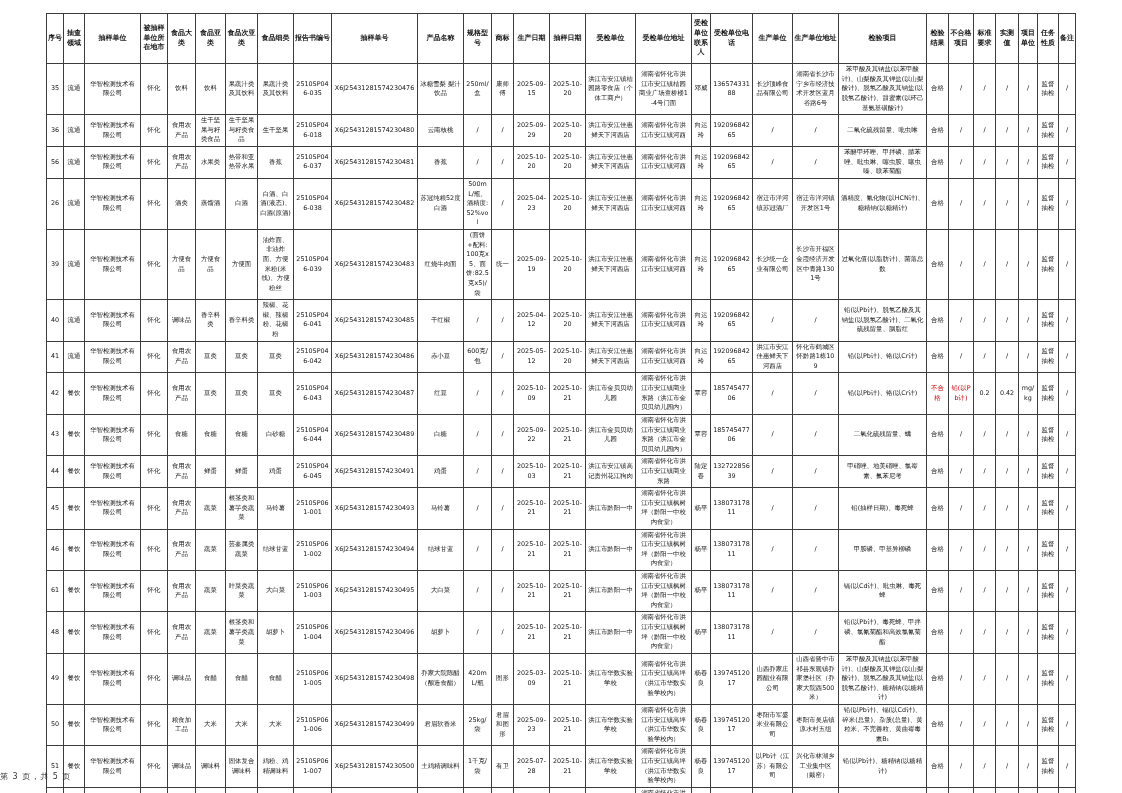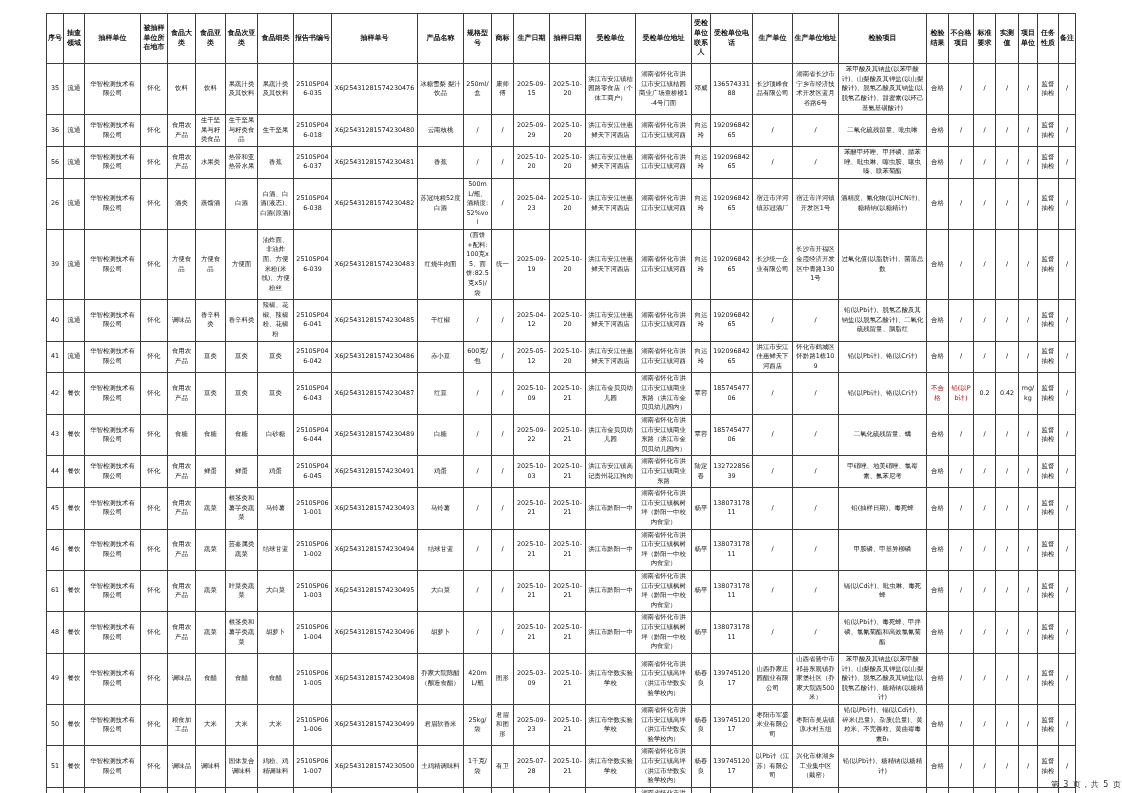--- a/index.html
+++ b/index.html
@@ -18,22 +18,22 @@
     font-size:6.4px;line-height:1.5;
     text-align:center;vertical-align:middle;
     padding:1px 2px;word-break:break-all;overflow:hidden;
   }
   table.report th{
     font-size:7px;font-weight:bold;padding:5px 1px;line-height:1.4;
     background:#ffffff;
   }
   td.fail{color:#c00000;}
   .footer{
-    position:absolute;left:0;bottom:16px;width:100%;
-    text-align:right;font-size:8px;color:#333;
+    position:absolute;left:0;bottom:24px;width:100%;
+    text-align:left;font-size:8px;color:#333;
     letter-spacing:1px;
     margin-top:32px;
   }
 </style>
 </head>
 <body>
 
 <div class="page">
   <table class="report">
     <colgroup>

